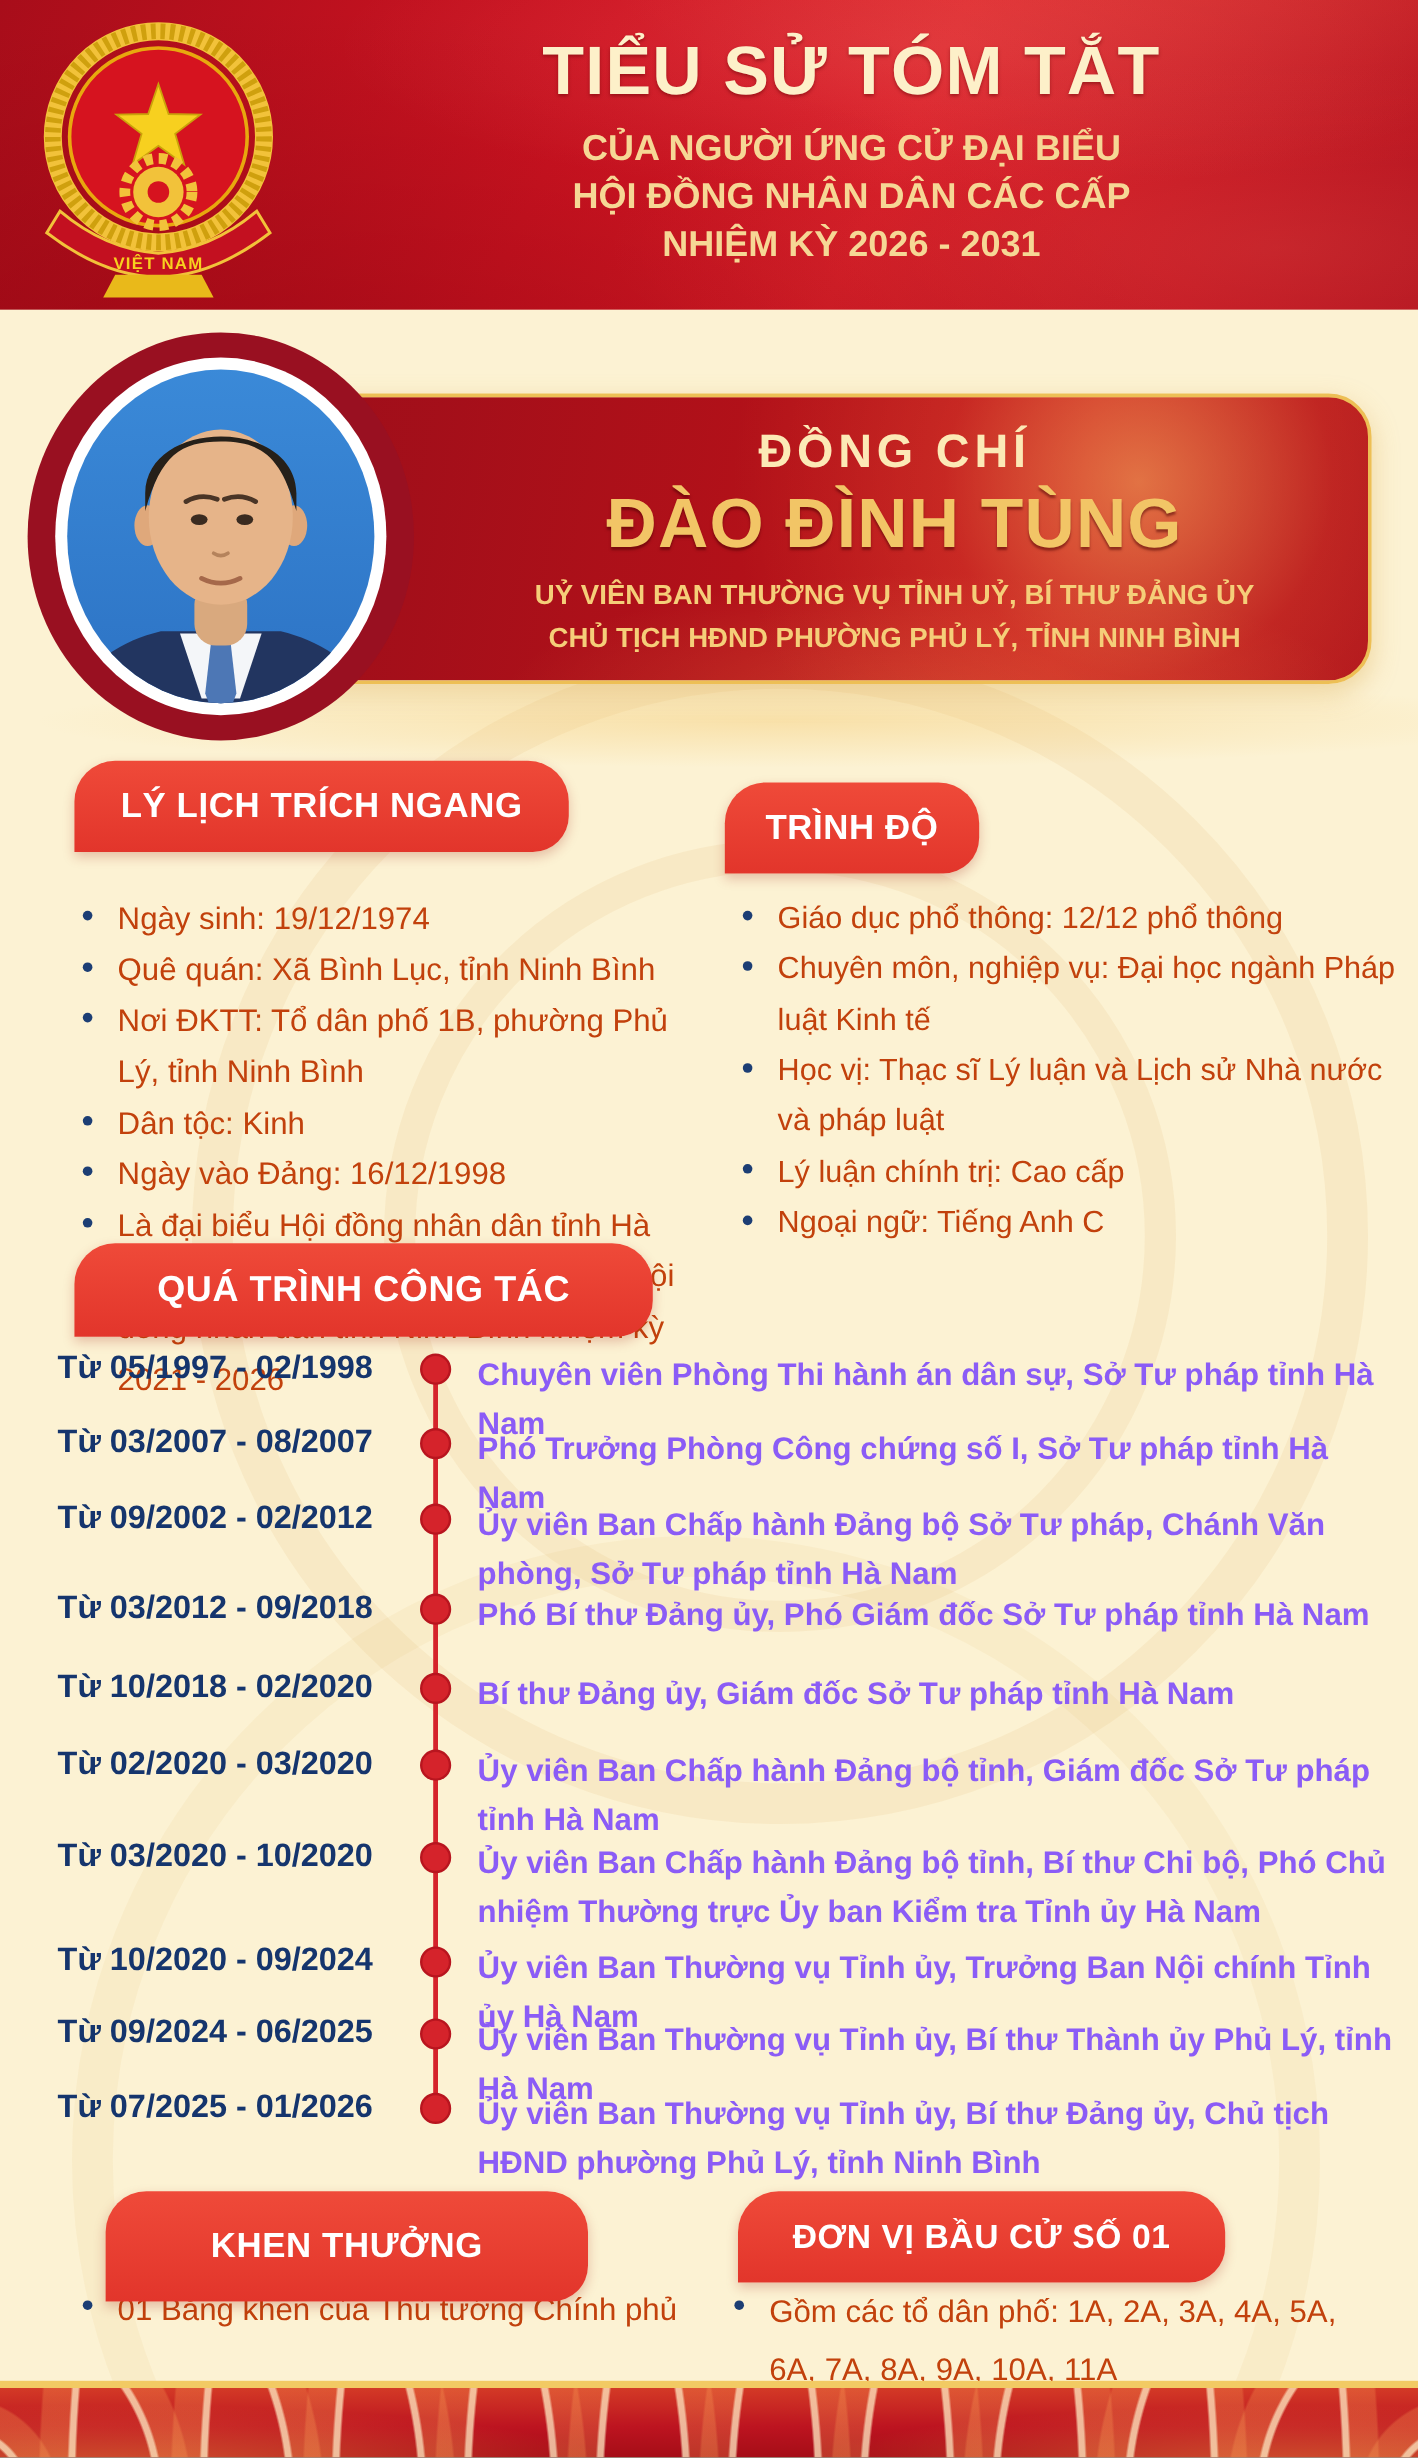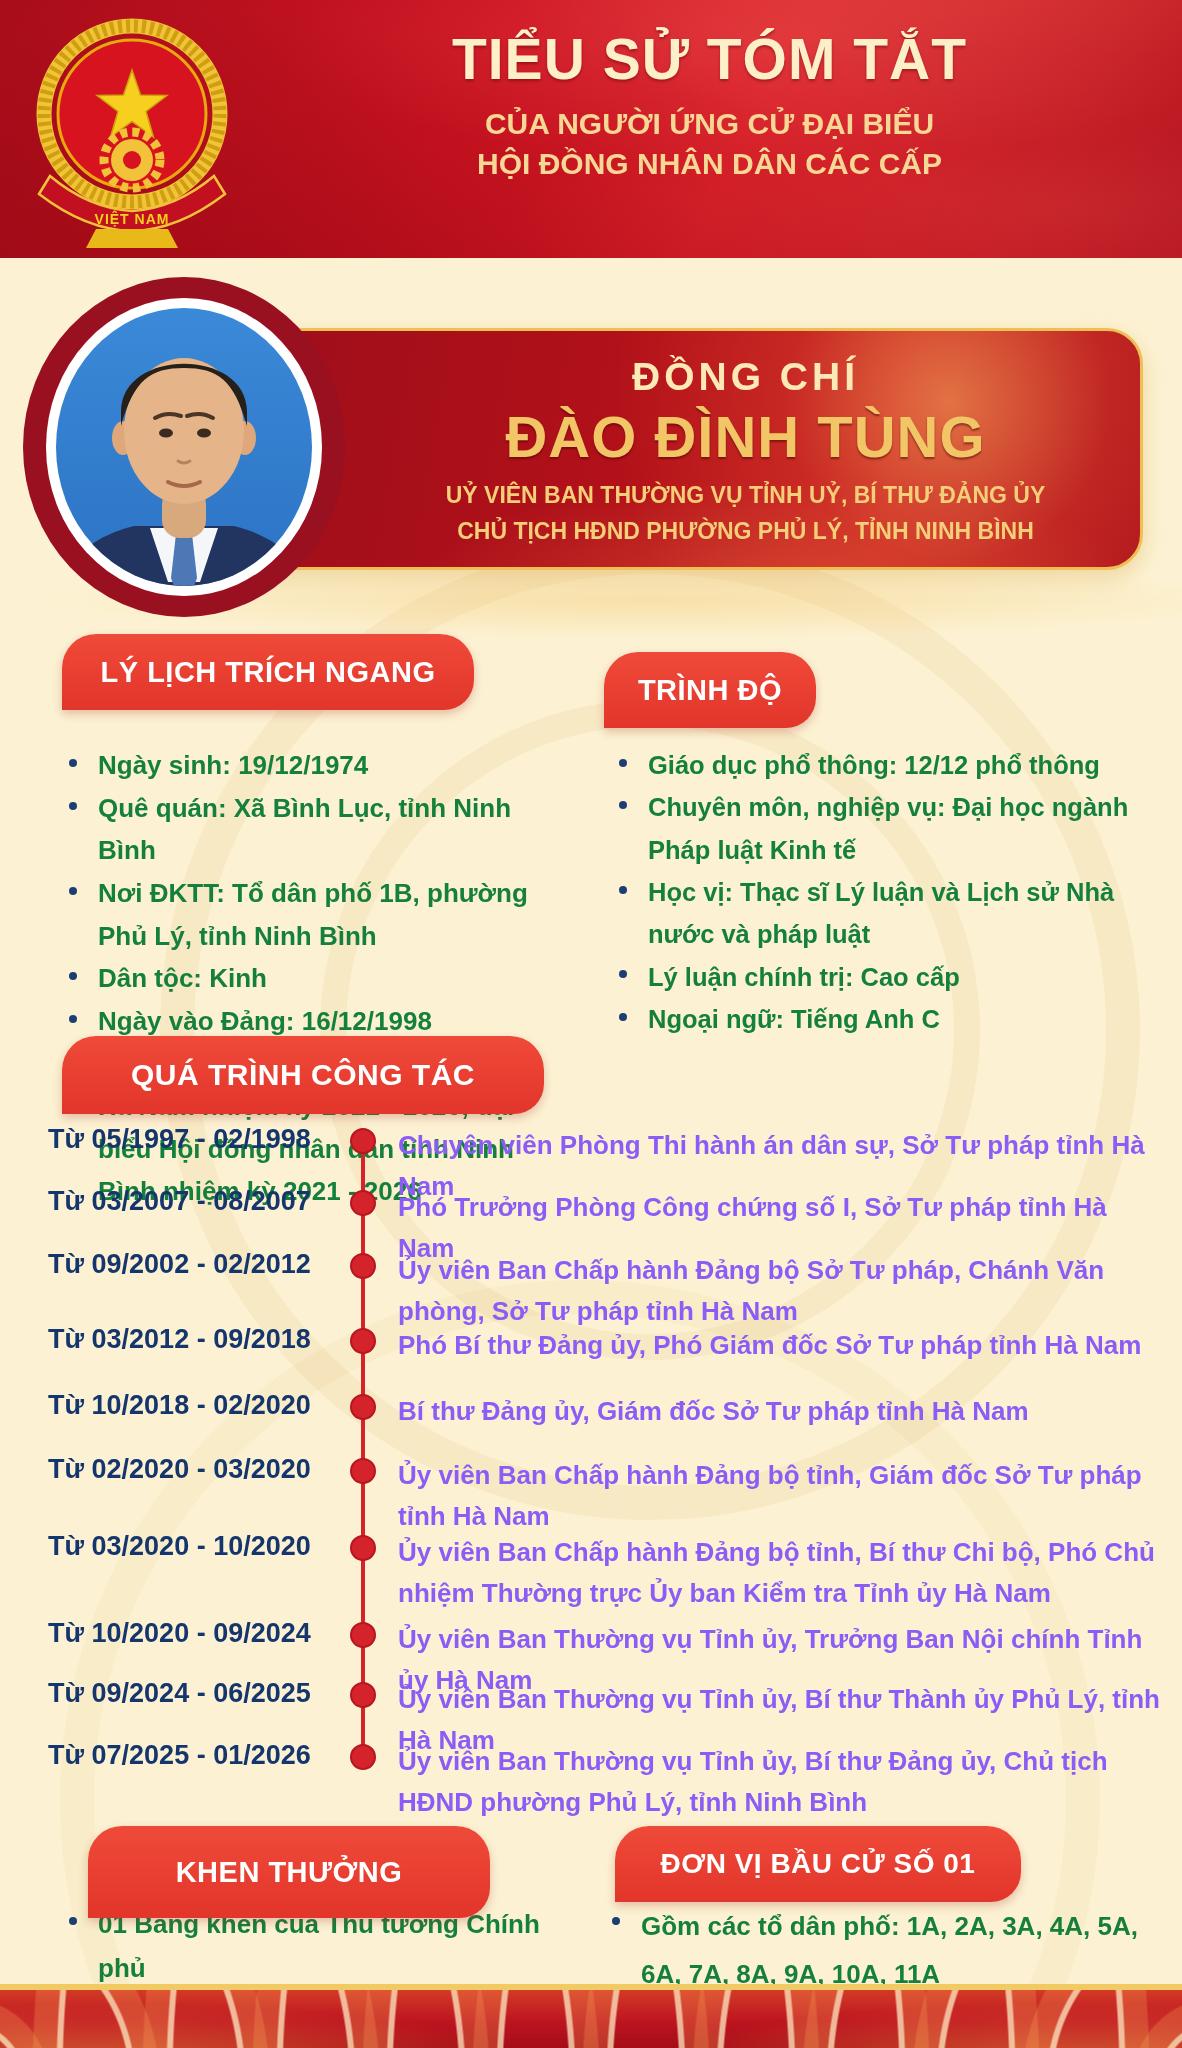--- a/index.html
+++ b/index.html
@@ -60,21 +60,21 @@
     font-weight:800; font-size:29px; letter-spacing:.5px;
     border-radius:34px 34px 30px 0; box-shadow:0 4px 10px rgba(160,30,20,.25);
   }
   .badge-bio    { left:62px;  top:634px;  width:412px; height:76px; }
   .badge-edu    { left:604px; top:652px;  width:212px; height:76px; }
   .badge-career { left:62px;  top:1036px; width:482px; height:78px; font-size:30px; }
   .badge-award  { left:88px;  top:1826px; width:402px; height:92px; }
   .badge-const  { left:615px; top:1826px; width:406px; height:76px; font-size:28px; }
   
   ul.blist { list-style:none; position:absolute; z-index:3; }
-  ul.blist li { position:relative; padding-left:36px; font-weight:700; color:#15803d; }
+  ul.blist li { position:relative; padding-left:36px; font-weight:400; color:#c2410c; }
   ul.blist li::before { content:""; position:absolute; left:7px; top:.58em; width:8px; height:8px;
                         border-radius:50%; background:#1c3e74; }
   .list-bio { left:62px;  top:744px; width:505px; }
   .list-bio li { font-size:26px; line-height:1.64; }
   .list-edu { left:612px; top:744px; width:556px; }
   .list-edu li { font-size:25.5px; line-height:1.66; }
   .list-award { left:62px; top:1902px; width:510px; }
   .list-award li { font-size:26px; line-height:1.7; }
   .list-const { left:605px; top:1902px; width:545px; }
   .list-const li { font-size:26px; line-height:1.85; }
@@ -121,20 +121,21 @@
       <circle cx="106" cy="152" r="9" fill="#d6131f"></circle>
       <path d="M24 168 Q62 200 106 203 Q150 200 188 168 L199 186 Q152 222 106 223 Q60 222 13 186 Z" fill="#c31020" stroke="#f2c23a" stroke-width="2.5"></path>
       <path d="M70 221 L142 221 L152 240 L60 240 Z" fill="#e9b91a"></path>
       <text x="106" y="216" text-anchor="middle" font-size="14" font-weight="bold" fill="#f7d01f" letter-spacing="1">VIỆT NAM</text>
     </svg>
     <div class="head-text">
       <div class="head-title">TIỂU SỬ TÓM TẮT</div>
       <div class="head-sub">
         <div>CỦA NGƯỜI ỨNG CỬ ĐẠI BIỂU</div>
         <div>HỘI ĐỒNG NHÂN DÂN CÁC CẤP</div>
+        <div>NHIỆM KỲ 2026 - 2031</div>
       </div>
     </div>
   </div>
 
   <div class="glow-band"></div>
 
   <div class="photo-wrap">
     <svg viewBox="0 0 324 342" width="324" height="342">
       <defs>
         <clipPath id="pc">

